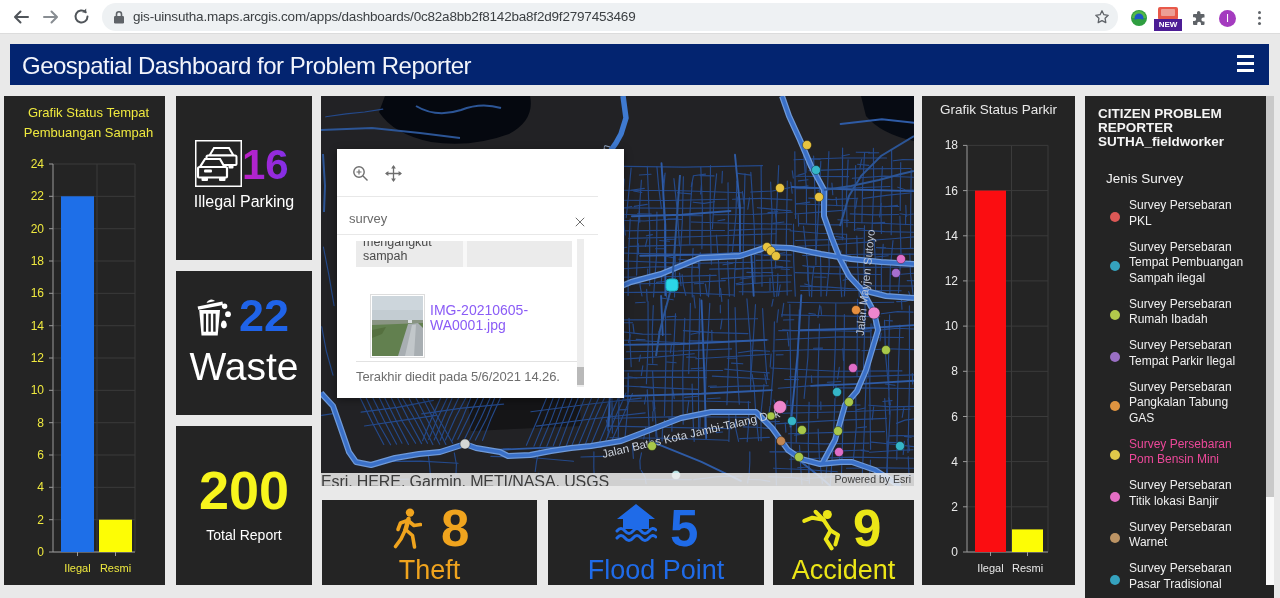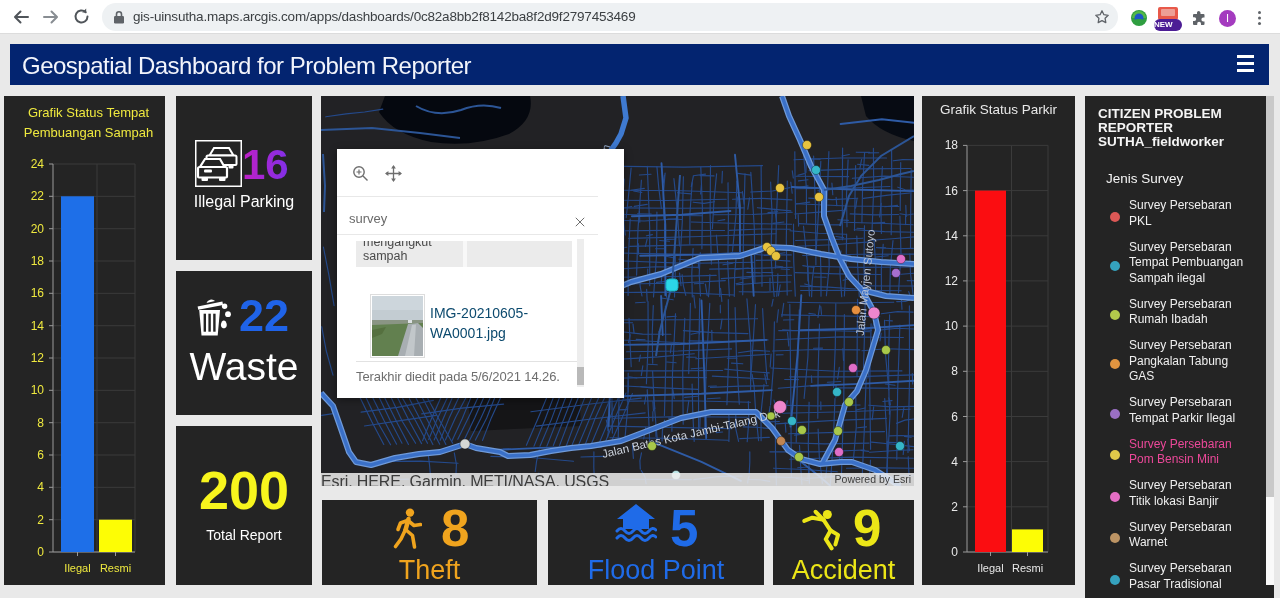--- a/index.html
+++ b/index.html
@@ -30,21 +30,21 @@
     <path d="M8 1.8l1.9 3.9 4.3.6-3.1 3 .7 4.3L8 11.6l-3.8 2 .7-4.3-3.1-3 4.3-.6z" fill="none" stroke="#5f6368" stroke-width="1.3" stroke-linejoin="round"></path>
   </svg>
   <svg class="abs" style="left:1130px;top:9px" width="18" height="18" viewBox="0 0 18 18">
     <circle cx="9" cy="9" r="8" fill="#2f9e41"></circle>
     <path d="M2 9a7 7 0 0 1 14 0" fill="#53b848"></path>
     <circle cx="9" cy="9" r="4.5" fill="#1d56c8"></circle>
     <path d="M4 11c2-1.5 8-1.5 10 0l-2 3.5H6z" fill="#2f9e41"></path>
   </svg>
   <div class="abs" style="left:1158px;top:7px;width:20px;height:13px;background:#e8594a;border-radius:2px"></div>
   <div class="abs" style="left:1161px;top:9px;width:14px;height:7px;background:#f4f4f4;border-radius:1px;opacity:.45"></div>
-  <div class="abs" style="left:1154px;top:19px;width:28px;height:12px;background:#4c1d95;border-radius:6px;color:#fff;font-size:8px;font-weight:bold;text-align:left;line-height:12px">NEW</div>
+  <div class="abs" style="left:1154px;top:19px;width:28px;height:12px;background:#4c1d95;border-radius:0;color:#fff;font-size:8px;font-weight:bold;text-align:center;line-height:12px">NEW</div>
   <svg class="abs" style="left:1191px;top:10px" width="16" height="16" viewBox="0 0 16 16">
     <path d="M6.5 1.5a1.8 1.8 0 0 1 3 1.3V4h3a1 1 0 0 1 1 1v2.6h-1.2a1.9 1.9 0 1 0 0 3.8H13.5V14a1 1 0 0 1-1 1H10v-1.3a1.9 1.9 0 1 0-3.8 0V15H3a1 1 0 0 1-1-1v-3H3.3a1.9 1.9 0 1 0 0-3.8H2V5a1 1 0 0 1 1-1h3V2.8c0-.5.2-1 .5-1.3z" fill="#5f6368"></path>
   </svg>
   <div class="abs" style="left:1219px;top:10px;width:17px;height:17px;border-radius:50%;background:#a43bbf;color:#fff;font-size:11px;text-align:center;line-height:17px">I</div>
   <div class="abs" style="left:1258px;top:11px;width:3.4px;height:3.4px;border-radius:50%;background:#5f6368;box-shadow:0 5.5px 0 #5f6368,0 11px 0 #5f6368"></div>
 </div>
 
 <div class="abs" style="left:10px;top:44px;width:1259px;height:41px;background:#032470">
   <div class="abs" style="left:12px;top:8px;font-size:24px;letter-spacing:-0.5px;color:#f2f4fb">Geospatial Dashboard for Problem Reporter</div>
   <div class="abs" style="left:1227px;top:11px;width:17px;height:3px;background:#fff;box-shadow:0 7px 0 #fff,0 14px 0 #fff"></div>
@@ -779,21 +779,21 @@
   <svg class="abs" style="left:35px;top:147px" width="51" height="60" viewBox="0 0 51 60">
     <rect width="51" height="60" fill="#c3ccd2"></rect>
     <rect y="0" width="51" height="14" fill="#cdd6dc"></rect>
     <rect y="24" width="51" height="5" fill="#8a9584"></rect>
     <path d="M0 29 L51 27 L51 60 L0 60 Z" fill="#62804f"></path>
     <path d="M26 60 L36 28 L46 27 L51 32 L51 60 Z" fill="#a8aeb2"></path>
     <path d="M33 60 L40 29 L44 28.5 L42 60 Z" fill="#c2c7ca"></path>
     <path d="M0 34 L14 31 L10 38 L0 42 Z" fill="#55703f"></path>
     <rect x="36" y="24" width="4" height="3" fill="#dde2e4"></rect>
   </svg>
-  <div class="abs" style="left:93px;top:154px;font-size:14px;color:#0c4a6e;line-height:20px">IMG-20210605-<br>WA0001.jpg</div>
+  <div class="abs" style="left:93px;top:154px;font-size:14px;color:#8b5cf6;line-height:15px">IMG-20210605-<br>WA0001.jpg</div>
   <div class="abs" style="left:19px;top:212px;width:222px;border-top:1px solid #e2e2e2"></div>
   <div class="abs" style="left:19px;top:220px;font-size:13px;letter-spacing:-0.1px;color:#6e6e6e">Terakhir diedit pada 5/6/2021 14.26.</div>
   <div class="abs" style="left:240px;top:90px;width:7px;height:148px;background:#ededed"></div>
   <div class="abs" style="left:240px;top:218px;width:7px;height:18px;background:#b9b9b9"></div>
 </div>
 
 <div class="panel" style="left:322px;top:500px;width:215px;height:85px">
   <svg class="abs" style="left:70px;top:8px" width="30" height="42" viewBox="0 0 30 42">
     <circle cx="18" cy="4.6" r="4.2" fill="#f0a41e"></circle>
     <g stroke="#f0a41e" stroke-width="4.6" fill="none" stroke-linecap="round" stroke-linejoin="round">
@@ -895,26 +895,26 @@
       </div>
 <div style="display:flex;align-items:center;margin-bottom:10.5px">
 <div style="width:10px;height:10px;border-radius:50%;background:#35a2be;margin:6px 9px 0 0;flex-shrink:0"></div>
 <div style="font-size:12px;color:#efefef;line-height:15.5px;width:122px">Survey Persebaran Tempat Pembuangan Sampah ilegal</div>
       </div>
 <div style="display:flex;align-items:center;margin-bottom:10.5px">
 <div style="width:10px;height:10px;border-radius:50%;background:#b2c94b;margin:6px 9px 0 0;flex-shrink:0"></div>
 <div style="font-size:12px;color:#efefef;line-height:15.5px;width:122px">Survey Persebaran Rumah Ibadah</div>
       </div>
 <div style="display:flex;align-items:center;margin-bottom:10.5px">
+<div style="width:10px;height:10px;border-radius:50%;background:#9a6fc4;margin:6px 9px 0 0;flex-shrink:0"></div>
+<div style="font-size:12px;color:#efefef;line-height:15.5px;width:122px">Survey Persebaran Tempat Parkir Ilegal</div>
+      </div>
+<div style="display:flex;align-items:center;margin-bottom:10.5px">
 <div style="width:10px;height:10px;border-radius:50%;background:#e09440;margin:6px 9px 0 0;flex-shrink:0"></div>
 <div style="font-size:12px;color:#efefef;line-height:15.5px;width:122px">Survey Persebaran Pangkalan Tabung GAS</div>
-      </div>
-<div style="display:flex;align-items:center;margin-bottom:10.5px">
-<div style="width:10px;height:10px;border-radius:50%;background:#9a6fc4;margin:6px 9px 0 0;flex-shrink:0"></div>
-<div style="font-size:12px;color:#efefef;line-height:15.5px;width:122px">Survey Persebaran Tempat Parkir Ilegal</div>
       </div>
 <div style="display:flex;align-items:center;margin-bottom:10.5px">
 <div style="width:10px;height:10px;border-radius:50%;background:#e0c84a;margin:6px 9px 0 0;flex-shrink:0"></div>
 <div style="font-size:12px;color:#ec4899;line-height:15.5px;width:122px">Survey Persebaran Pom Bensin Mini</div>
       </div>
 <div style="display:flex;align-items:center;margin-bottom:10.5px">
 <div style="width:10px;height:10px;border-radius:50%;background:#e46ec4;margin:6px 9px 0 0;flex-shrink:0"></div>
 <div style="font-size:12px;color:#efefef;line-height:15.5px;width:122px">Survey Persebaran Titik lokasi Banjir</div>
       </div>
 <div style="display:flex;align-items:center;margin-bottom:10.5px">

